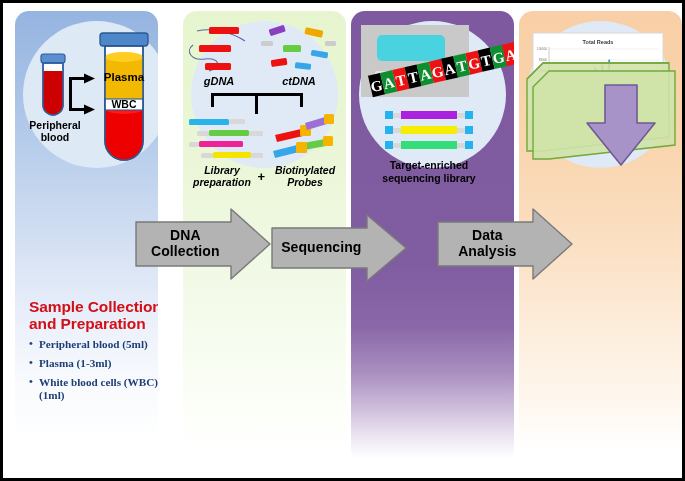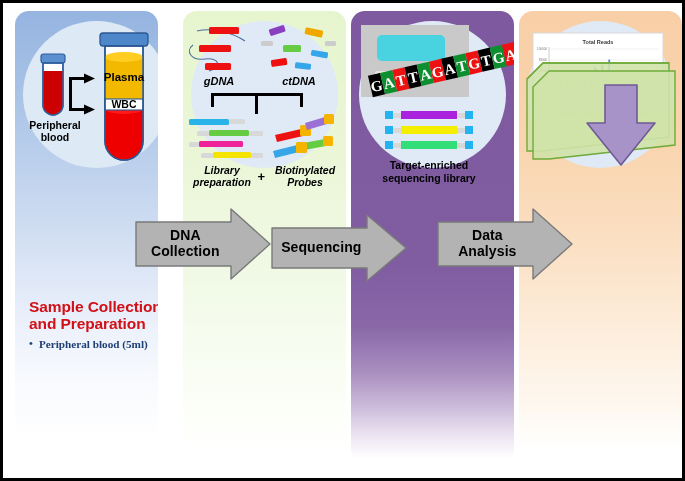--- a/index.html
+++ b/index.html
@@ -131,20 +131,22 @@
           <text x="109" y="70" text-anchor="middle" font-family="Liberation Sans, sans-serif" font-size="11.5" font-weight="bold" fill="#000">Plasma</text>
           <text x="109" y="97" text-anchor="middle" font-family="Liberation Sans, sans-serif" font-size="10.5" font-weight="bold" fill="#000">WBC</text>
           <text x="40" y="118" text-anchor="middle" font-family="Liberation Sans, sans-serif" font-size="10.5" font-weight="bold" fill="#000">Peripheral</text>
           <text x="40" y="130" text-anchor="middle" font-family="Liberation Sans, sans-serif" font-size="10.5" font-weight="bold" fill="#000">blood</text>
         </svg>
       </div>
       <div class="textblock tb-1">
         <p class="heading">Sample Collection and Preparation</p>
         <ul class="bullets">
           <li>Peripheral blood (5ml)</li>
+          <li>Plasma (1-3ml)</li>
+          <li>White blood cells (WBC) (1ml)</li>
         </ul>
       </div>
     </div>
 
     <div class="column col-green">
       <div class="circle"></div>
       <div class="illus">
         <svg viewBox="0 0 163 190" width="163" height="190">
 
           <g>

